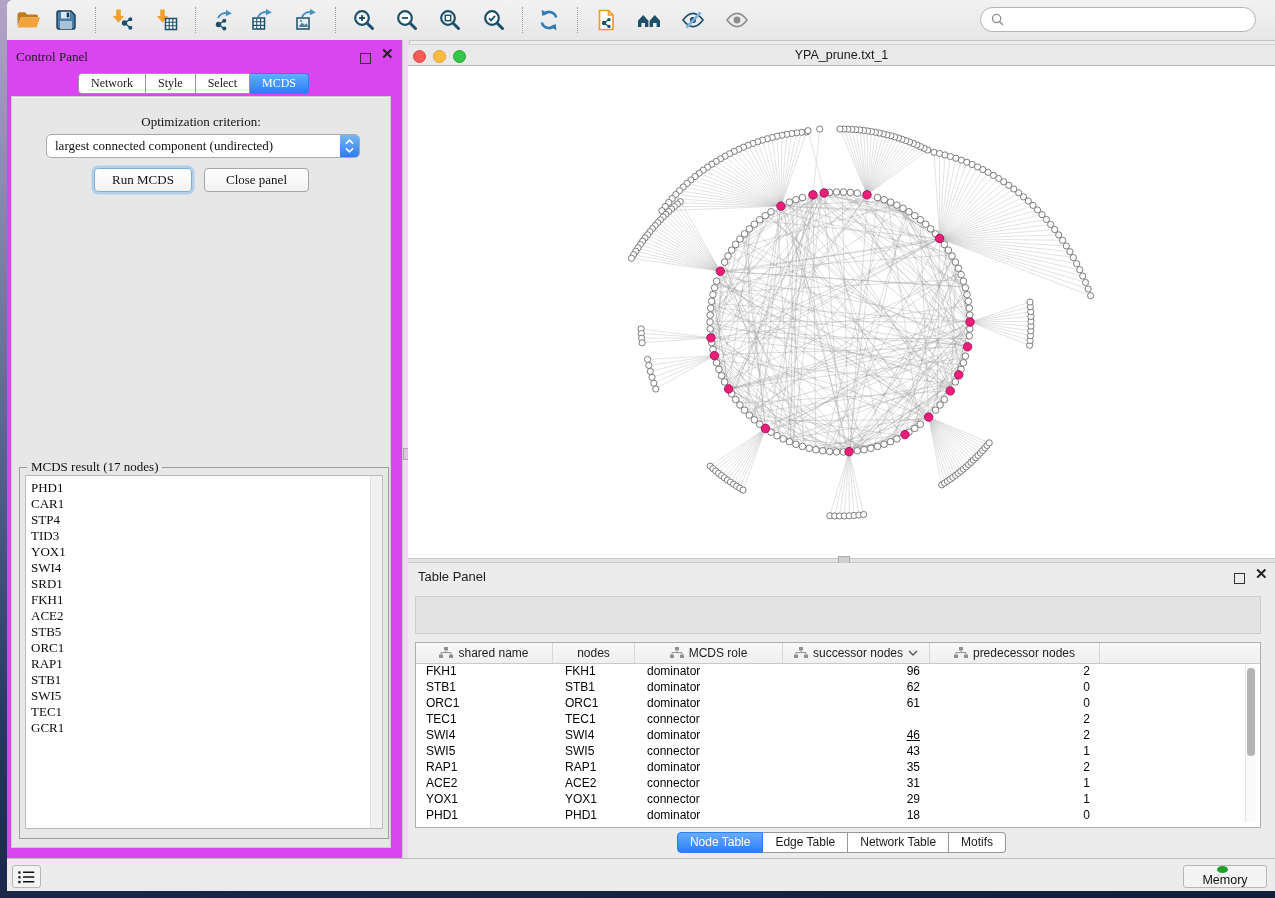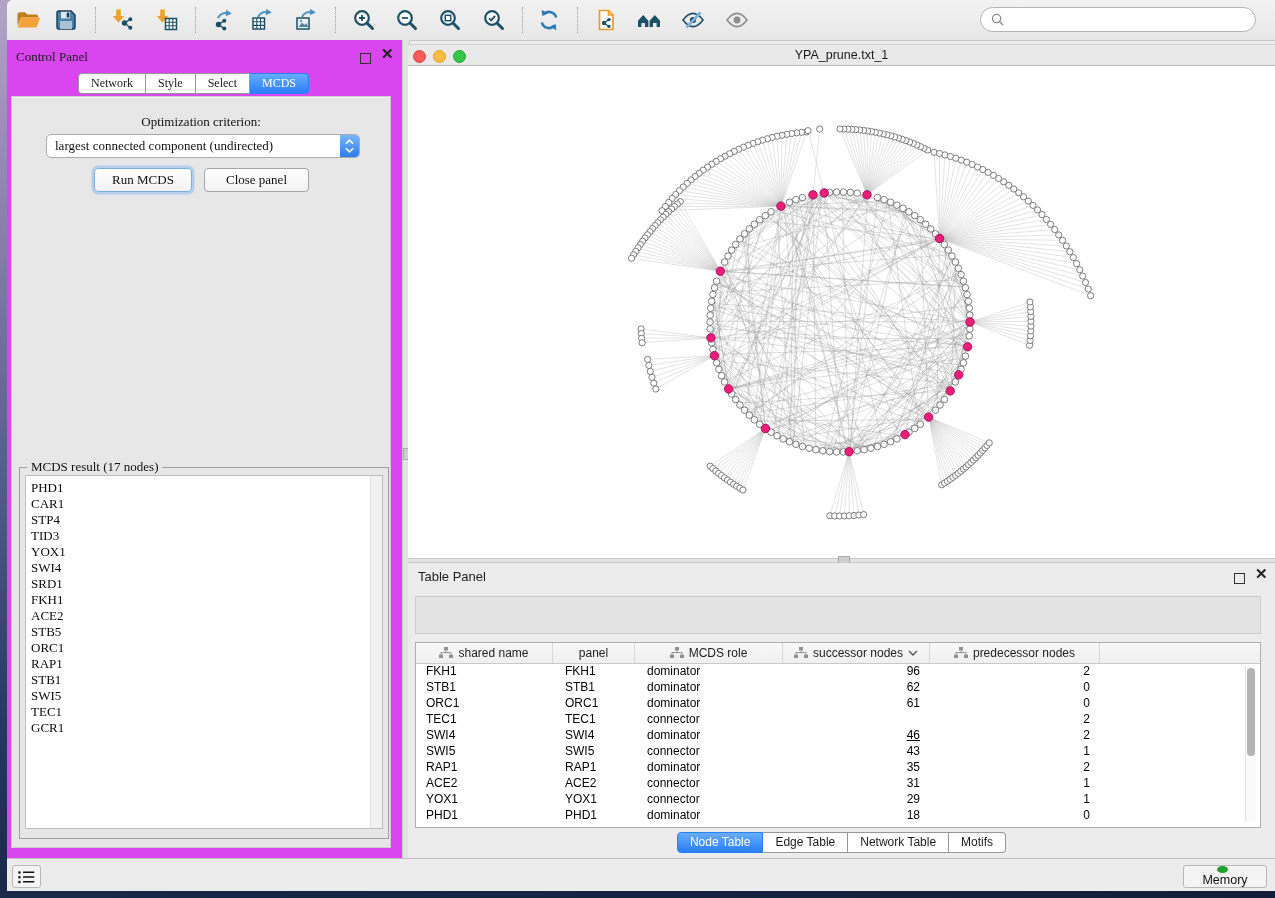--- a/index.html
+++ b/index.html
@@ -1078,21 +1078,21 @@
             <g fill="#909090">
               <rect x="5" y="0" width="4" height="3.4"></rect>
               <rect x="0" y="7.6" width="4" height="3.4"></rect>
               <rect x="10" y="7.6" width="4" height="3.4"></rect>
             </g>
             <path d="M7 3.4v2.2M2 7.6V5.6h10v2" stroke="#909090" fill="none"></path>
           </svg>
           <span>shared name</span>
         </div>
         <div class="th" style="width: 82px;">
-          <span>panel</span>
+          <span>nodes</span>
         </div>
         <div class="th" style="width: 148px;">
           <svg width="14" height="12" viewBox="0 0 14 12">
             <g fill="#909090">
               <rect x="5" y="0" width="4" height="3.4"></rect>
               <rect x="0" y="7.6" width="4" height="3.4"></rect>
               <rect x="10" y="7.6" width="4" height="3.4"></rect>
             </g>
             <path d="M7 3.4v2.2M2 7.6V5.6h10v2" stroke="#909090" fill="none"></path>
           </svg>

